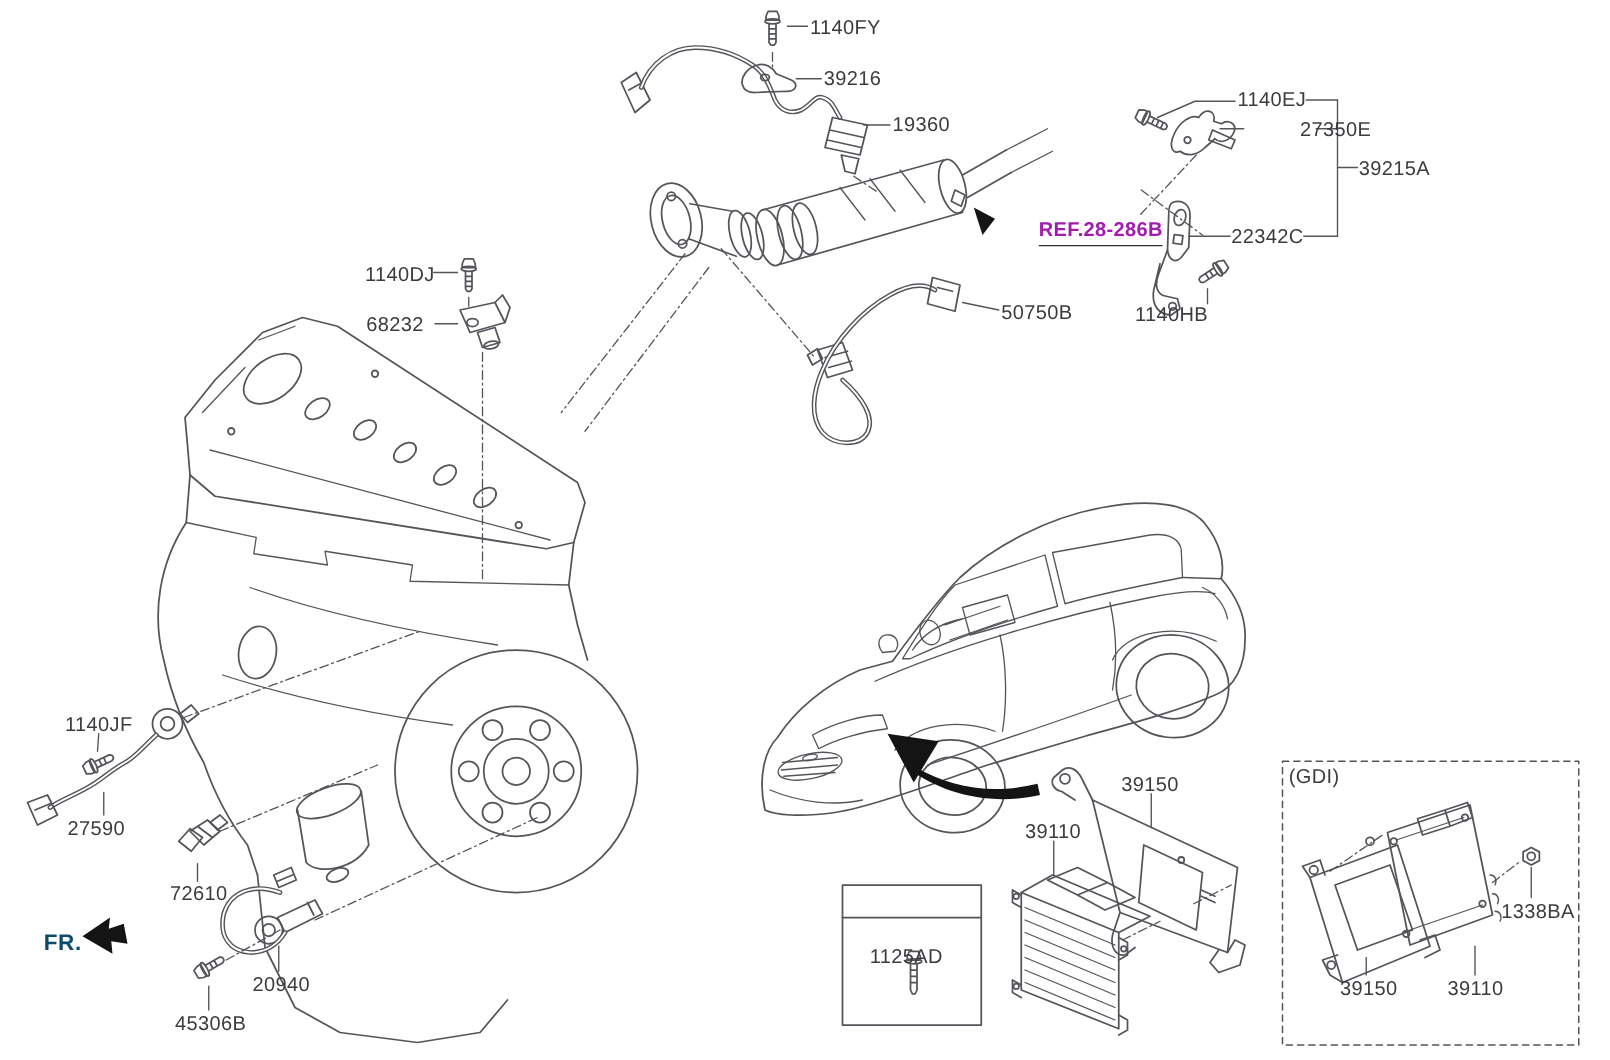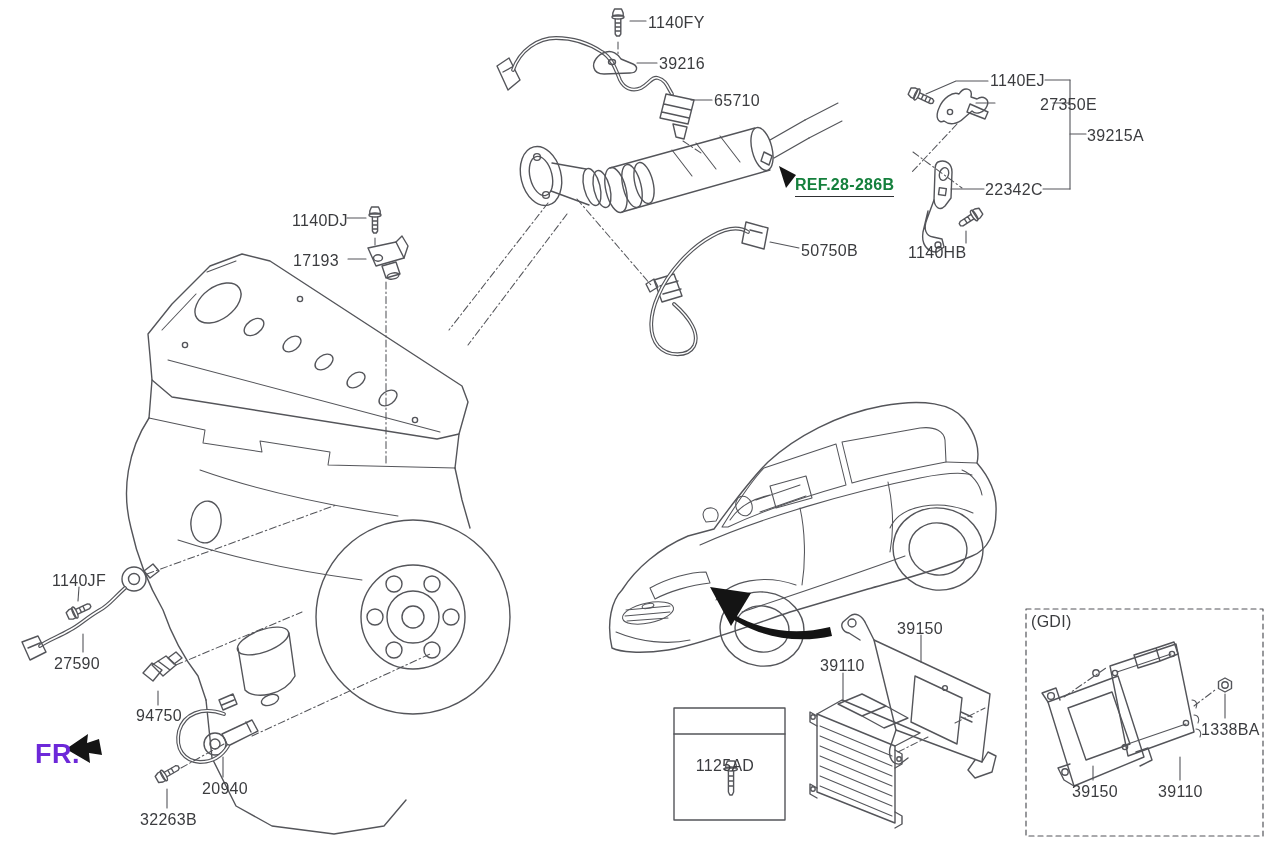--- a/index.html
+++ b/index.html
@@ -10,23 +10,23 @@
       stroke:#54555a;fill:none;stroke-width:1.4;stroke-linecap:round;stroke-linejoin:round;}
   .art .thin{stroke-width:1.05;}
   .art .leader{stroke-width:1.1;}
   .art .dashdot{stroke-width:1.05;stroke-dasharray:7 3 1.5 3;}
   .art .dashed{stroke-dasharray:5 4;stroke-width:1.2;}
   .art .solid{fill:#141414;stroke:none;}
   .art .cw{stroke-width:3.8;}
   .art .ci{stroke:#ffffff;stroke-width:1.5;}
   .part-label{position:absolute;font-size:16px;line-height:19px;color:#3b3c3f;
       letter-spacing:.3px;white-space:nowrap;}
-  .part-label.bold{font-weight:bold;color:#15803d;}
+  .part-label.bold{font-weight:bold;color:#a21caf;margin-left:36px;}
   .part-label.ref{border-bottom:1.6px solid #2e2f31;padding-bottom:2px;}
-  .part-label.fr{font-size:27px;font-weight:bold;color:#6d28d9;letter-spacing:.5px;}
+  .part-label.fr{font-size:18px;font-weight:bold;color:#0c4a6e;letter-spacing:.5px;}
   .part-label.boxtitle{width:102px;text-align:center;margin-top:42px;}
 </style>
 </head>
 <body>
 
 <div id="canvas">
 
 <svg class="art" width="1288" height="848" viewBox="0 0 1288 848">
 
   <g>
@@ -315,35 +315,35 @@
     <line class="leader" x1="843" y1="673" x2="843" y2="700"></line>
     <line class="leader" x1="921" y1="635" x2="921" y2="662"></line>
     <line class="leader" x1="1225" y1="694" x2="1225" y2="718"></line>
     <line class="leader" x1="1093" y1="766" x2="1093" y2="780"></line>
     <line class="leader" x1="1180" y1="757" x2="1180" y2="780"></line>
   </g>
 </svg>
 
 <div class="part-label" style="left:648px;top:13px">1140FY</div>
 <div class="part-label" style="left:659px;top:54px">39216</div>
-<div class="part-label" style="left:714px;top:91px">65710</div>
+<div class="part-label" style="left:714px;top:91px">19360</div>
 <div class="part-label" style="left:990px;top:71px">1140EJ</div>
 <div class="part-label" style="left:1040px;top:95px">27350E</div>
 <div class="part-label" style="left:1087px;top:126px">39215A</div>
 <div class="part-label" style="left:985px;top:180px">22342C</div>
 <div class="part-label" style="left:908px;top:243px">1140HB</div>
 <div class="part-label bold ref" style="left:795px;top:175px">REF.28-286B</div>
 <div class="part-label" style="left:801px;top:241px">50750B</div>
 <div class="part-label" style="left:292px;top:211px">1140DJ</div>
-<div class="part-label" style="left:293px;top:251px">17193</div>
+<div class="part-label" style="left:293px;top:251px">68232</div>
 <div class="part-label" style="left:52px;top:571px">1140JF</div>
 <div class="part-label" style="left:54px;top:654px">27590</div>
-<div class="part-label" style="left:136px;top:706px">94750</div>
+<div class="part-label" style="left:136px;top:706px">72610</div>
 <div class="part-label" style="left:202px;top:779px">20940</div>
-<div class="part-label" style="left:140px;top:810px">32263B</div>
+<div class="part-label" style="left:140px;top:810px">45306B</div>
 <div class="part-label fr" style="left:35px;top:745px">FR.</div>
 <div class="part-label boxtitle" style="left:674px;top:714px">1125AD</div>
 <div class="part-label" style="left:820px;top:656px">39110</div>
 <div class="part-label" style="left:897px;top:619px">39150</div>
 <div class="part-label" style="left:1031px;top:612px">(GDI)</div>
 <div class="part-label" style="left:1201px;top:720px">1338BA</div>
 <div class="part-label" style="left:1072px;top:782px">39150</div>
 <div class="part-label" style="left:1158px;top:782px">39110</div>
 
 </div>

